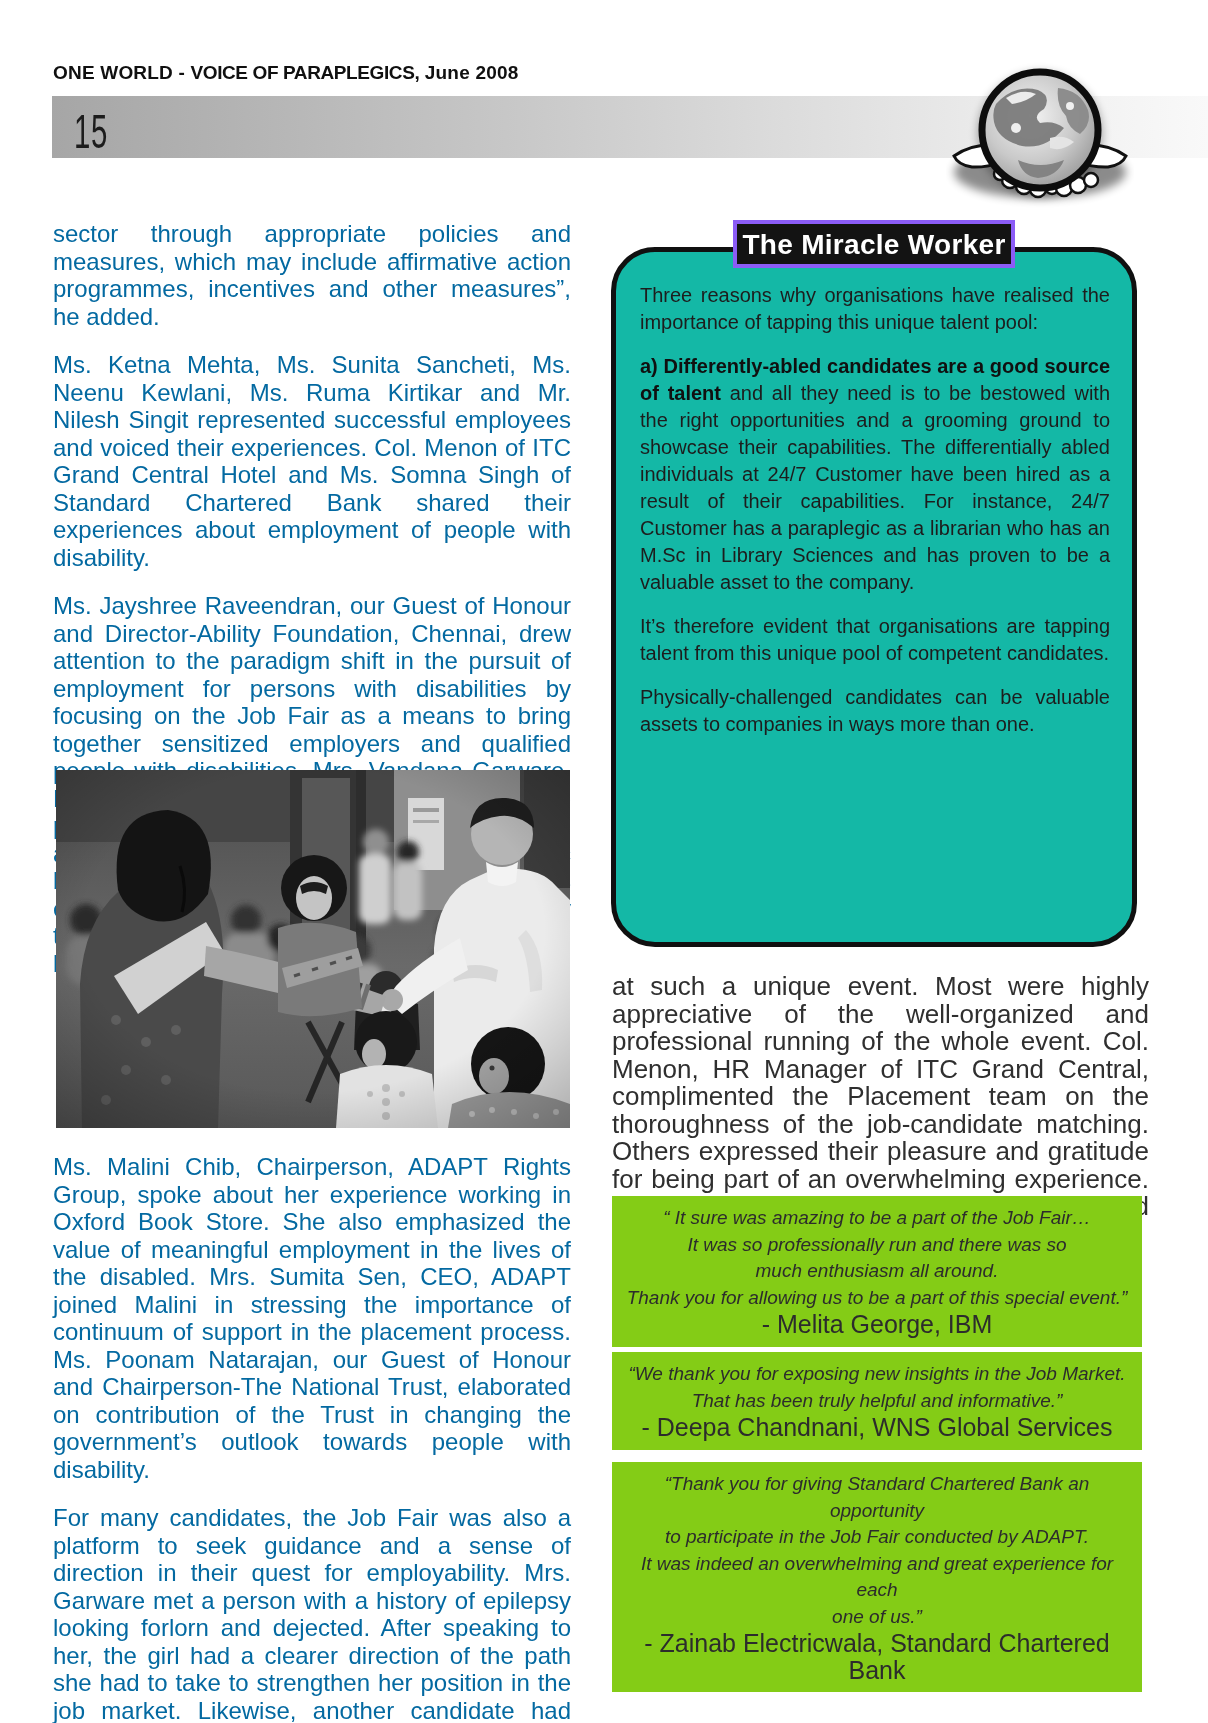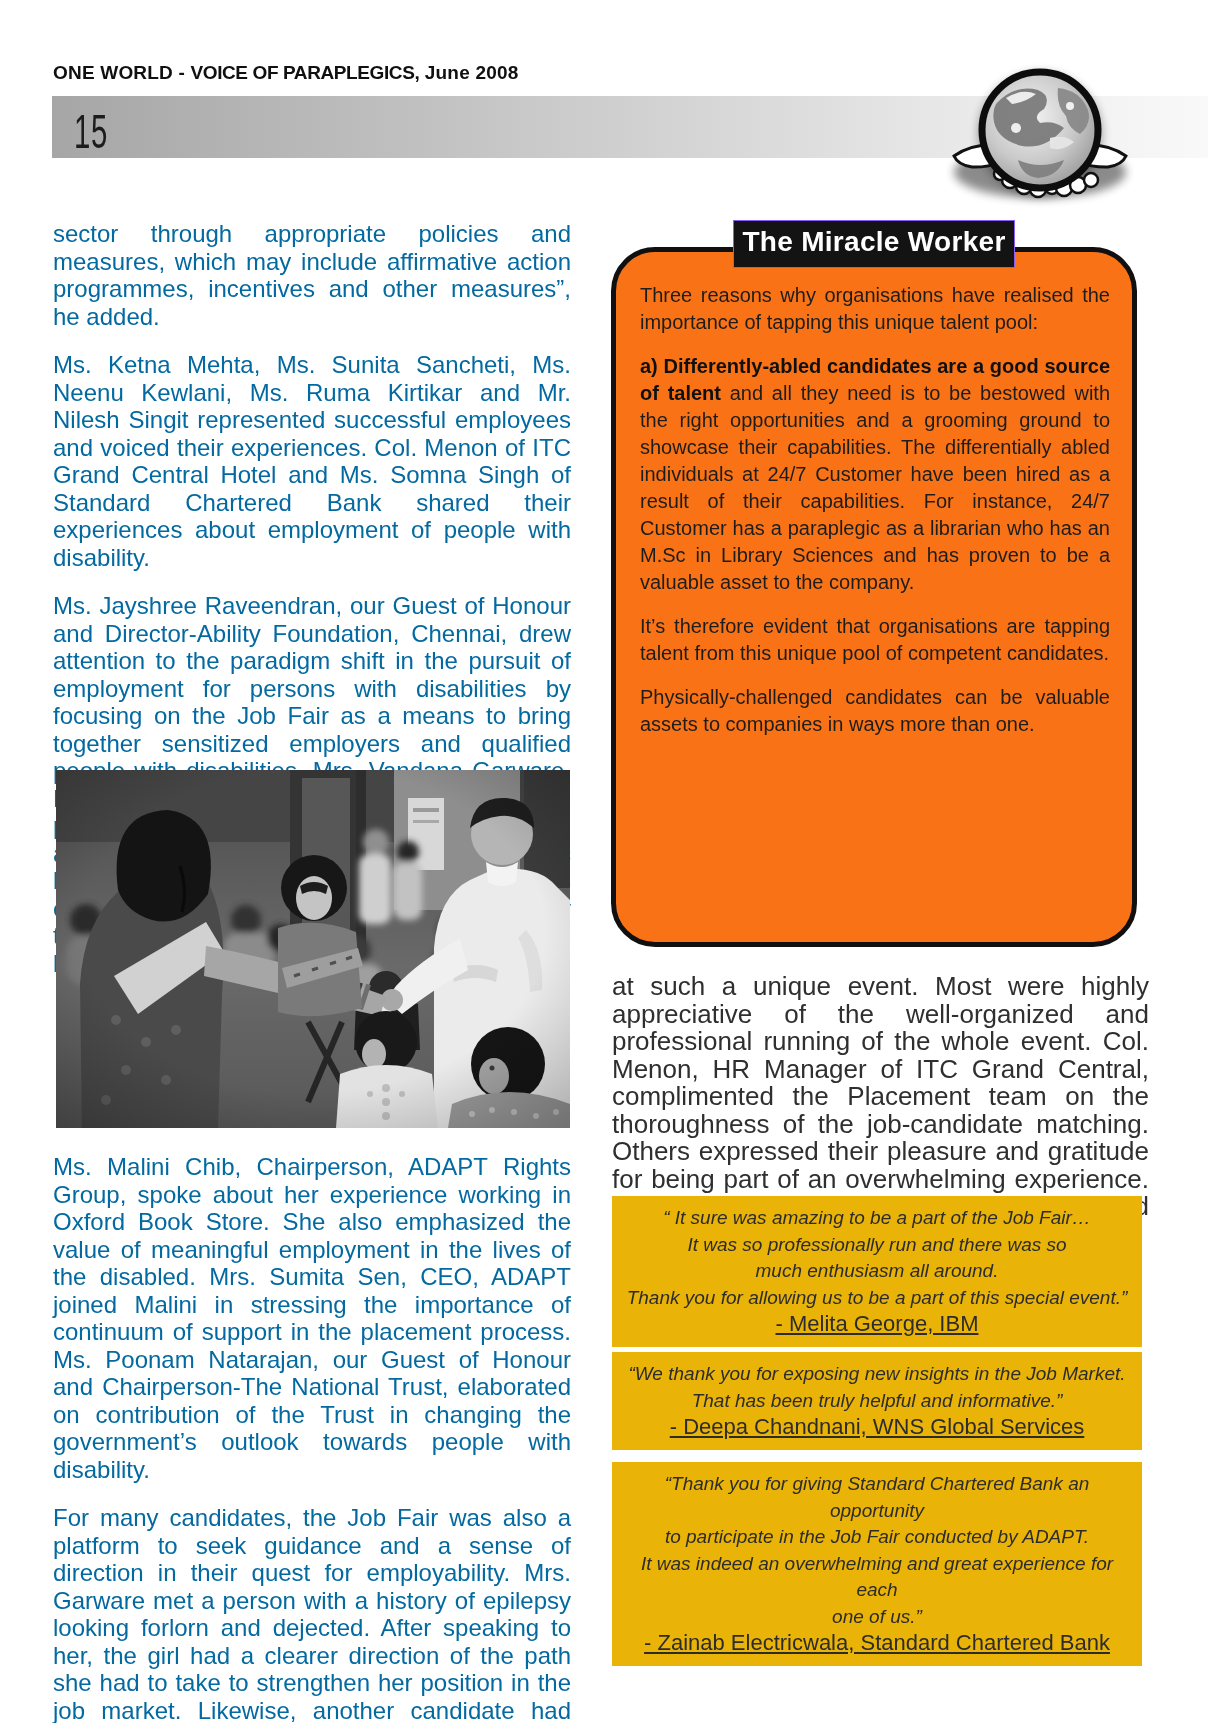--- a/index.html
+++ b/index.html
@@ -38,47 +38,47 @@
     font-size:24px; line-height:27.5px; text-align:justify; color:#0369a1;
   }
   .lcol p + p { margin-top:21px; }
   .lc-top { top:220px; }
   .lc-bottom { top:1153px; }
   .photo-frame { position:absolute; left:56px; top:770px; width:514px; height:358px; }
   .photo-frame svg { display:block; width:100%; height:100%; }
   
   .miracle-box {
     position:absolute; left:611px; top:247px; width:526px; height:700px;
-    border:5px solid #101010; border-radius:44px; background:#f97316;
+    border:5px solid #101010; border-radius:44px; background:#14b8a6;
     padding:30px 22px 0 24px;
     font-size:20px; line-height:27px; text-align:justify; color:#1d1d1d;
     overflow:hidden;
   }
   .miracle-box p + p { margin-top:17px; }
   .mb-bold { font-weight:bold; color:#101010; }
   .miracle-title {
     position:absolute; left:733px; top:220px; width:282px; height:48px;
-    background:#131313; border:1px solid #8b5cf6;
+    background:#131313; border:4px solid #8b5cf6;
     color:#ffffff; font-weight:bold; font-size:28px;
     text-align:center; line-height:41px; letter-spacing:0.3px;
     z-index:3;
   }
   
   .rc-para {
     position:absolute; left:612px; top:973px; width:537px;
     font-size:26px; line-height:27.5px; text-align:justify; color:#2f2f2f;
   }
   
   .quote {
     position:absolute; left:612px; width:530px;
-    background:#eab308; padding:9px 10px;
+    background:#84cc16; padding:9px 10px;
     text-align:center; color:#2c2c2c;
   }
   .q-text { font-style:italic; font-size:19px; line-height:26.5px; white-space:pre-line; }
-  .q-attr { font-style:normal; font-size:22px; line-height:26.5px;text-decoration:underline; }
+  .q-attr { font-style:normal; font-size:25px; line-height:26.5px; }
   .quote-1 { top:1196px; }
   .quote-2 { top:1352px; }
   .quote-3 { top:1462px; }
 </style>
 </head>
 <body>
 
 <div class="masthead">
   <span>ONE WORLD</span><span> - </span><span class="mh-sub">VOICE OF PARAPLEGICS,</span><span class="mh-date"> June 2008</span>
 </div>

